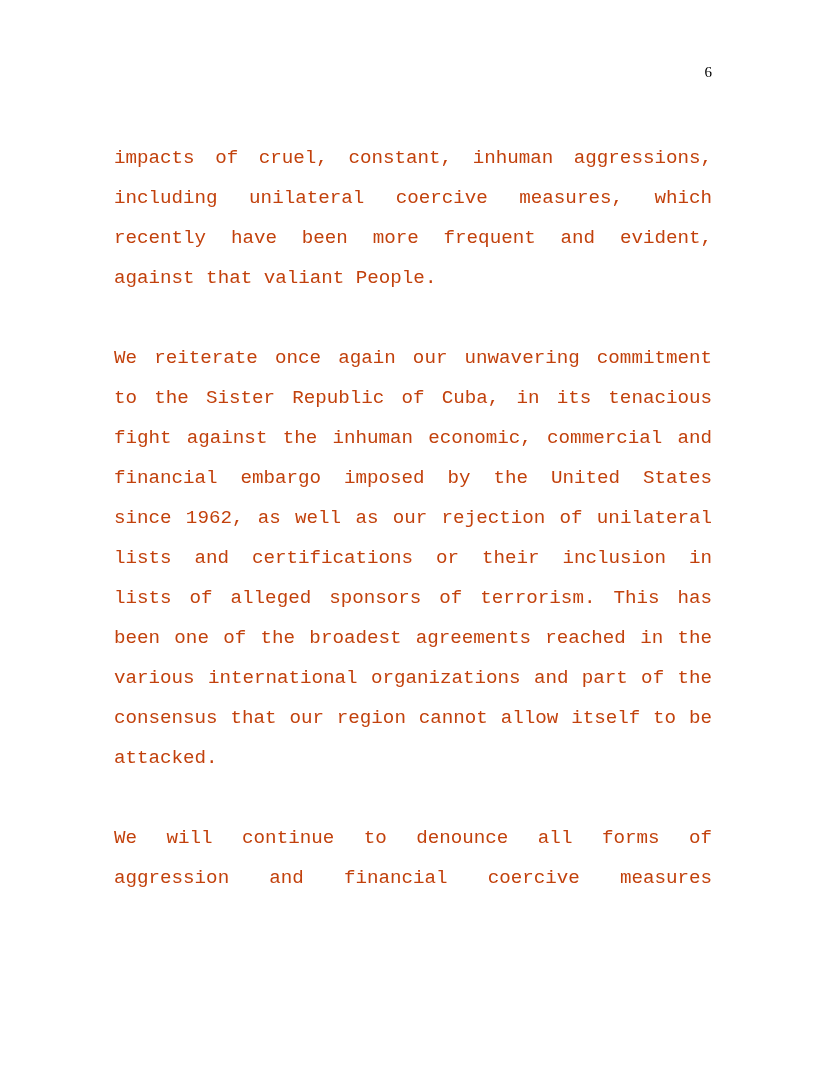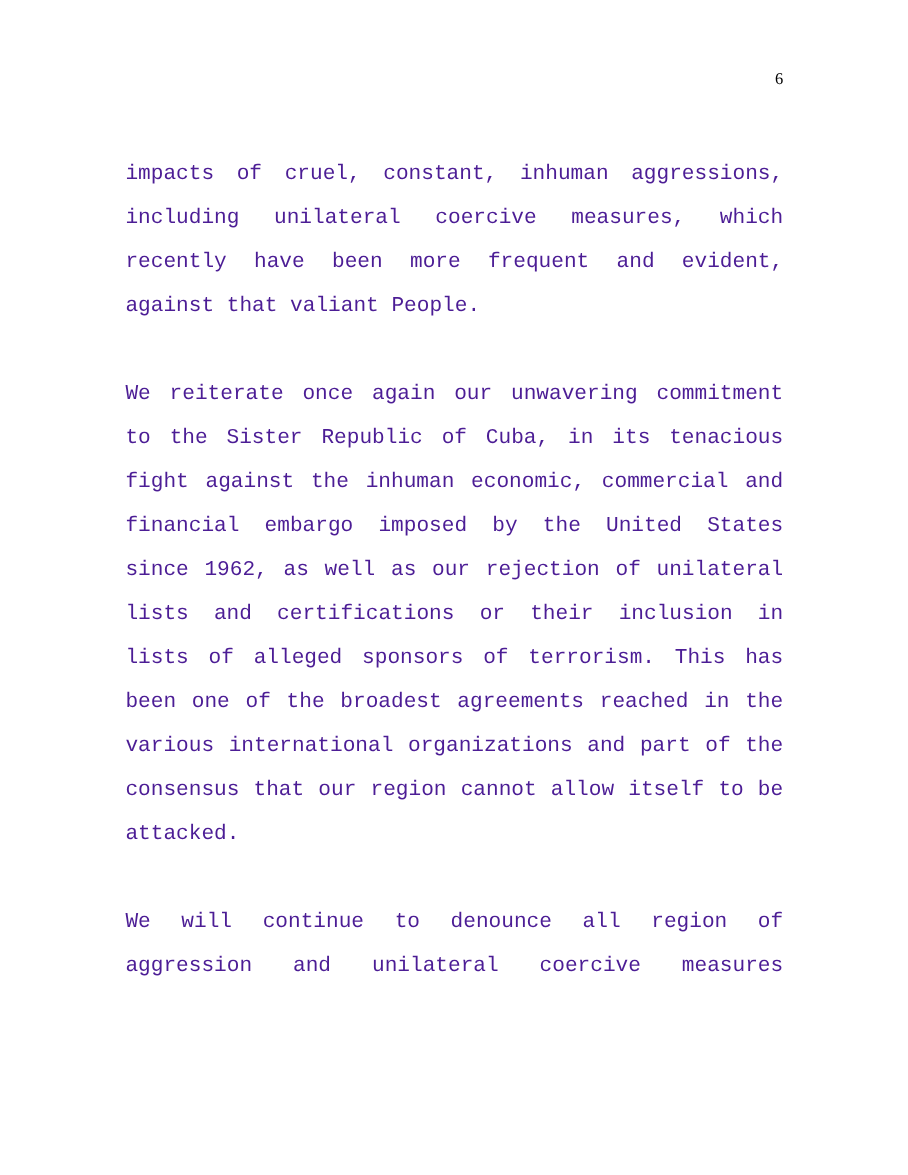--- a/index.html
+++ b/index.html
@@ -46,21 +46,21 @@
   }
 
   .paragraph {
     font-size: 19.2px;
     line-height: 40px;
     text-align: justify;
     text-justify: inter-word;
     letter-spacing: 0px;
     word-spacing: 0px;
     margin: 0 0 40px 0;
-    color: #4c1d95;
+    color: #c2410c;
   }
   .paragraph:last-child {
     margin-bottom: 0;
   }
 
   
   .paragraph.continues {
     text-align-last: justify;
   }
   .paragraph.ends {
@@ -73,17 +73,17 @@
 <div class="page">
 
   <div class="page-number">6</div>
 
   <div class="text-column">
 
     <p class="paragraph ends">impacts of cruel, constant, inhuman aggressions, including unilateral coercive measures, which recently have been more frequent and evident, against that valiant People.</p>
 
     <p class="paragraph ends">We reiterate once again our unwavering commitment to the Sister Republic of Cuba, in its tenacious fight against the inhuman economic, commercial and financial embargo imposed by the United States since 1962, as well as our rejection of unilateral lists and certifications or their inclusion in lists of alleged sponsors of terrorism. This has been one of the broadest agreements reached in the various international organizations and part of the consensus that our region cannot allow itself to be attacked.</p>
 
-    <p class="paragraph continues">We will continue to denounce all region of aggression and unilateral coercive measures</p>
+    <p class="paragraph continues">We will continue to denounce all forms of aggression and financial coercive measures</p>
 
   </div>
 
 </div>
 
 </body></html>

